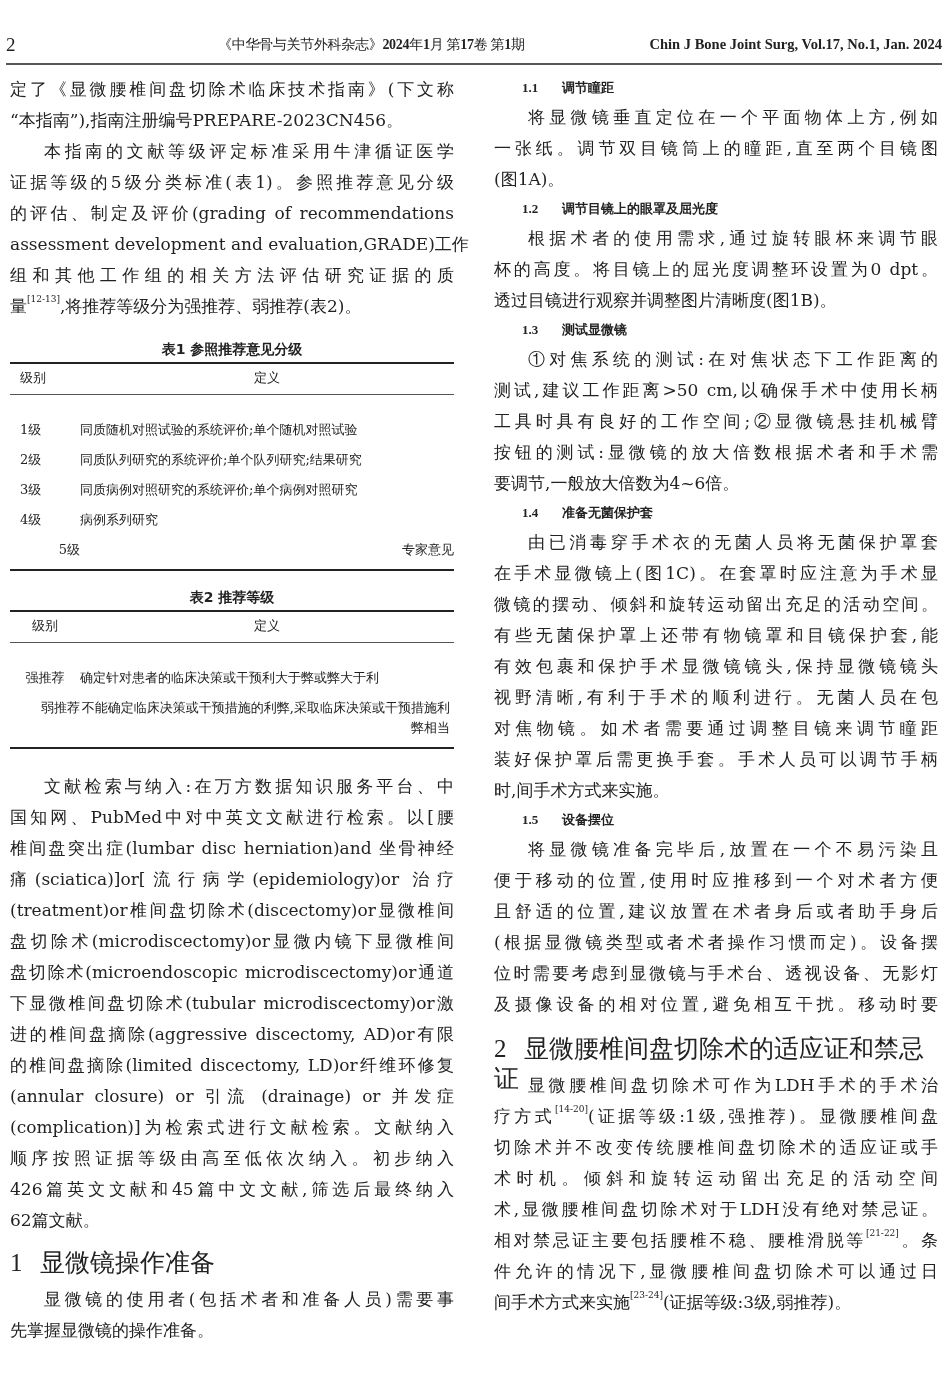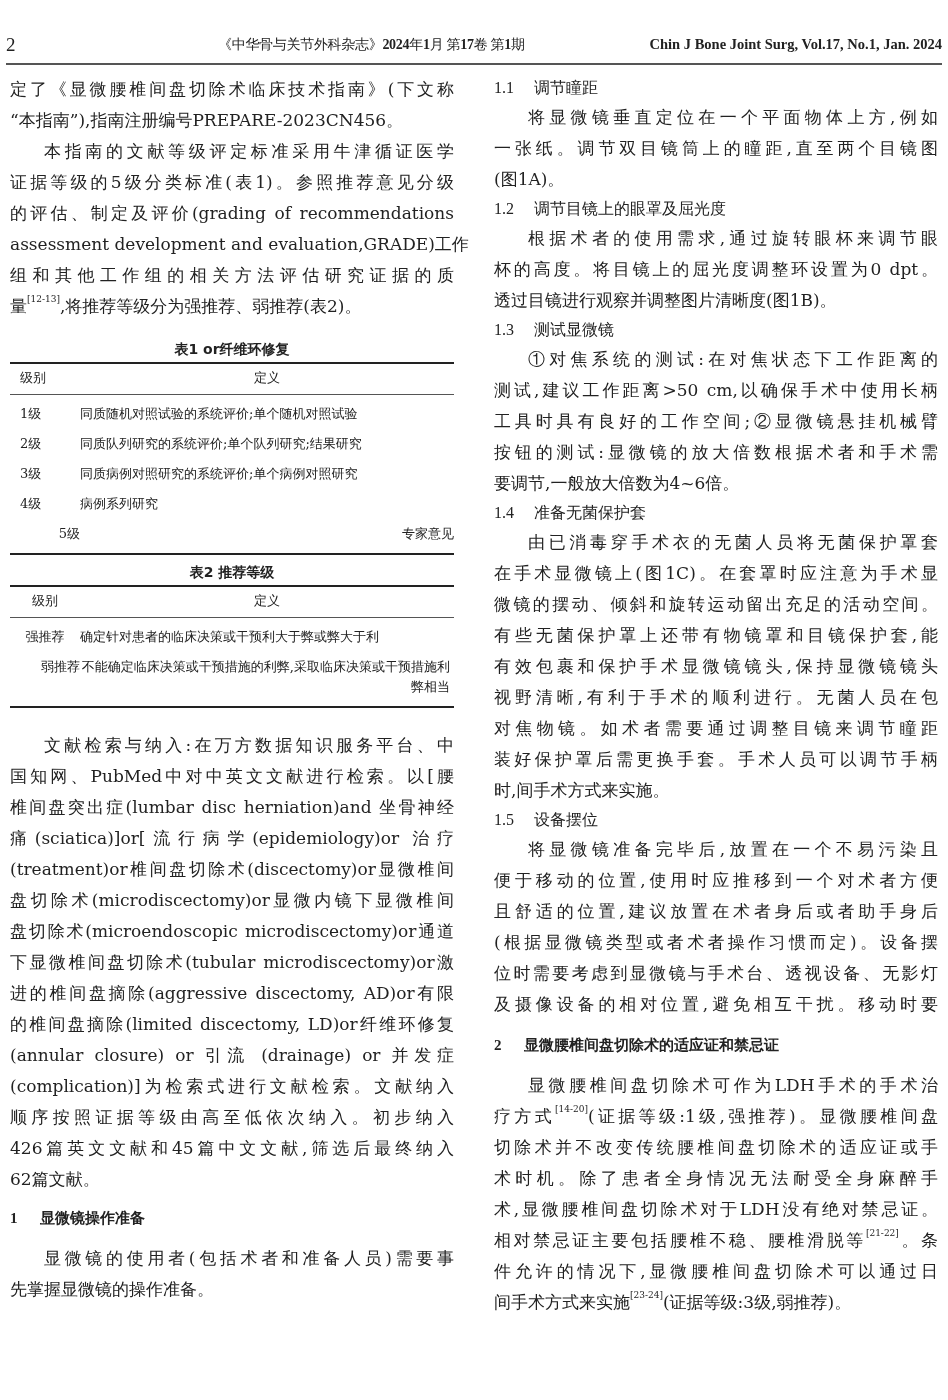--- a/index.html
+++ b/index.html
@@ -14,33 +14,33 @@
 
   .col { position:absolute; top:74px; }
   .col-left { left:10px; width:444px; }
   .col-right { left:494px; width:444px; }
 
   .line { font-size:17px; line-height:31px; height:31px; white-space:nowrap; overflow:visible; text-align:justify; text-align-last:justify; }
   .line.last { text-align-last:left; }
   .indent { padding-left:34px; }
   sup.ref { font-size:9px; vertical-align:top; line-height:10px; position:relative; top:3px; }
 
-  .h1 { font-size:15px; font-weight:bold; font-family:"DejaVu Sans","Liberation Sans",sans-serif; line-height:23px; height:30px; margin:8px 0 6px 0; }
+  .h1 { font-size:25px; font-weight:normal; font-family:"DejaVu Sans","Liberation Sans",sans-serif; line-height:30px; height:30px; margin:8px 0 6px 0; }
   .h1 .num { display:inline-block; width:30px; font-family:"Liberation Serif",serif; }
-  .h2 { font-size:16px; font-weight:normal; font-family:"DejaVu Sans","Liberation Sans",sans-serif; line-height:28px; height:28px; }
+  .h2 { font-size:13px; font-weight:bold; font-family:"DejaVu Sans","Liberation Sans",sans-serif; line-height:28px; height:28px;margin-left:28px; }
   .h2 .num { display:inline-block; width:40px; font-family:"Liberation Serif",serif; }
 
   .table-block { margin-top:10px; }
   .table-title { text-align:center; font-size:14px; font-weight:bold; font-family:"DejaVu Sans","Liberation Sans",sans-serif; line-height:26px; }
   table.t { width:100%; border-collapse:collapse; font-size:13px; border-top:2px solid #222; border-bottom:2px solid #222; }
   table.t th { font-weight:normal; padding:4px 0 6px 0; border-bottom:1px solid #555; line-height:20px; }
   table.t th.c1 { text-align:left; padding-left:10px; width:60px; }
   table.t td { padding:5px 0; line-height:20px; vertical-align:top; }
   table.t td.c1 { padding-left:10px; }
-  table.t tr.first td { padding-top:9px; }
+  table.t tr.first td { padding-top:25px; }
   table.t tr.lastrow td { padding-bottom:9px;text-align:right; }
   table.t2 th.c1 { width:70px; text-align:center; padding-left:0; }
   table.t2 td.c1 { text-align:center; padding-left:0; }
   table.t2 td.c2 { padding-right:4px; text-align:justify; }
 </style>
 </head>
 <body>
 
 <div class="header">
   <span class="page-num">2</span>
@@ -57,21 +57,21 @@
   <div>
     <div class="line indent">本指南的文献等级评定标准采用牛津循证医学</div>
     <div class="line">证据等级的5级分类标准(表1)。参照推荐意见分级</div>
     <div class="line">的评估、制定及评价(grading of recommendations</div>
     <div class="line">assessment development and evaluation,GRADE)工作</div>
     <div class="line">组和其他工作组的相关方法评估研究证据的质</div>
     <div class="line last"><span>量</span><sup class="ref">[12-13]</sup><span>,将推荐等级分为强推荐、弱推荐(表2)。</span></div>
   </div>
 
   <div class="table-block" style="margin-top:14px;">
-    <div class="table-title">表1  or纤维环修复</div>
+    <div class="table-title">表1  参照推荐意见分级</div>
     <table class="t">
       <thead>
           <tr>
         <th class="c1">级别</th>
         <th>定义</th>
       </tr>
         </thead>
       <tbody>
         <tr class="first">
             <td class="c1">1级</td>
@@ -90,21 +90,21 @@
             <td>病例系列研究</td>
           </tr>
         <tr class="lastrow">
             <td class="c1">5级</td>
             <td>专家意见</td>
           </tr>
       </tbody>
     </table>
   </div>
 
-  <div class="table-block" style="margin-top:4px;">
+  <div class="table-block" style="margin-top:13px;">
     <div class="table-title">表2  推荐等级</div>
     <table class="t t2">
       <thead>
           <tr>
         <th class="c1">级别</th>
         <th>定义</th>
       </tr>
         </thead>
       <tbody>
         <tr class="first">
@@ -179,19 +179,19 @@
   <div class="line">且舒适的位置,建议放置在术者身后或者助手身后</div>
   <div class="line">(根据显微镜类型或者术者操作习惯而定)。设备摆</div>
   <div class="line">位时需要考虑到显微镜与手术台、透视设备、无影灯</div>
   <div class="line">及摄像设备的相对位置,避免相互干扰。移动时要</div>
 
   <div class="h1" style="margin-top:14px;"><span class="num">2</span><span>显微腰椎间盘切除术的适应证和禁忌证</span></div>
   <div>
     <div class="line indent">显微腰椎间盘切除术可作为LDH手术的手术治</div>
     <div class="line"><span>疗方式</span><sup class="ref">[14-20]</sup><span>(证据等级:1级,强推荐)。显微腰椎间盘</span></div>
     <div class="line">切除术并不改变传统腰椎间盘切除术的适应证或手</div>
-    <div class="line">术时机。除了患者全身情况无法耐受全身麻醉手</div>
+    <div class="line">术时机。倾斜和旋转运动留出充足的活动空间</div>
     <div class="line">术,显微腰椎间盘切除术对于LDH没有绝对禁忌证。</div>
     <div class="line"><span>相对禁忌证主要包括腰椎不稳、腰椎滑脱等</span><sup class="ref">[21-22]</sup><span>。条</span></div>
     <div class="line">件允许的情况下,显微腰椎间盘切除术可以通过日</div>
     <div class="line last"><span>间手术方式来实施</span><sup class="ref">[23-24]</sup><span>(证据等级:3级,弱推荐)。</span></div>
   </div>
 </div>
 
 </body></html>

